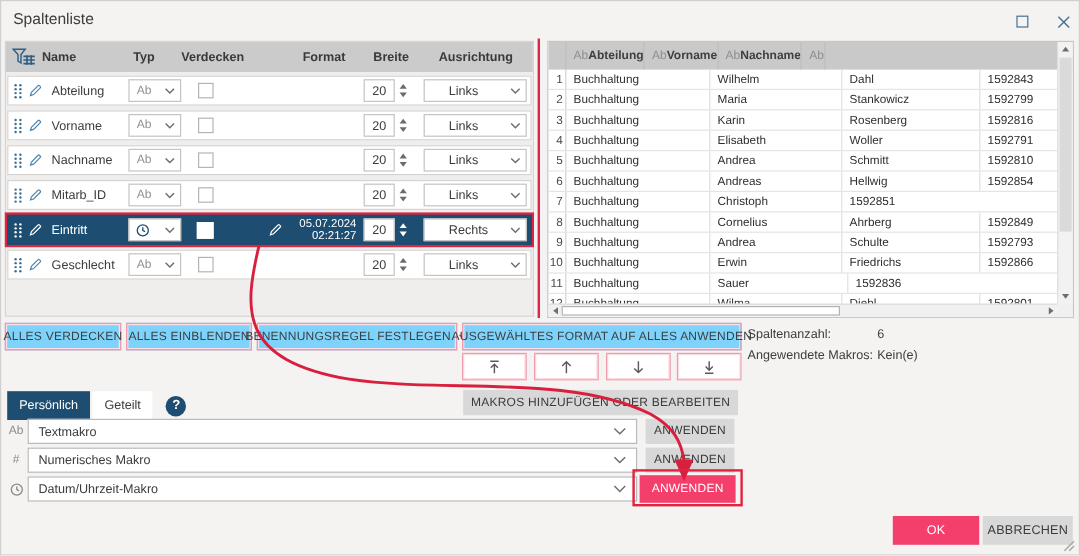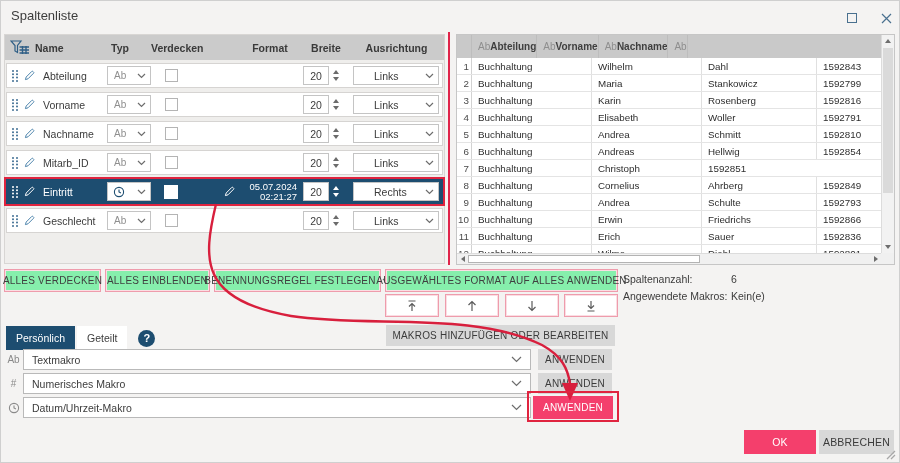--- a/index.html
+++ b/index.html
@@ -78,21 +78,21 @@
   .tri-dn { width:0;height:0;border-left:3.5px solid transparent;border-right:3.5px solid transparent;border-top:4px solid #6d6d6d; }
   .tri-lf { width:0;height:0;border-top:3.5px solid transparent;border-bottom:3.5px solid transparent;border-right:4px solid #6d6d6d; }
   .tri-rt { width:0;height:0;border-top:3.5px solid transparent;border-bottom:3.5px solid transparent;border-left:4px solid #6d6d6d; }
   .hscroll { position:absolute; left:0; right:13px; bottom:0; height:11px; background:#f0f0f0; border-top:1px solid #dcdcdc; }
   .hbtn { position:absolute; top:0; bottom:0; width:11px; display:flex; align-items:center; justify-content:center; }
   .hbtn.lf { left:0; } .hbtn.rt { right:0; }
   .hthumb { position:absolute; left:11px; top:1px; bottom:1px; width:232px; background:#fff; border:1px solid #b3b3b3; }
   .corner { position:absolute; right:0; bottom:0; width:13px; height:11px; background:#f0f0f0; }
 
   
-  .abtn { position:absolute; top:268px; height:23px; background:#86efac; border:1px solid #ee9cac; box-shadow:0 0 0 1px #fbdde3 inset; display:flex; align-items:center; justify-content:center; font-size:10px; color:#3f3f3f; letter-spacing:.2px; cursor:pointer; white-space:nowrap; }
+  .abtn { position:absolute; top:268px; height:23px; background:#7dd3fc; border:1px solid #ee9cac; box-shadow:0 0 0 1px #fbdde3 inset; display:flex; align-items:center; justify-content:center; font-size:10px; color:#3f3f3f; letter-spacing:.2px; cursor:pointer; white-space:nowrap; }
   .mvbtn { position:absolute; top:293px; width:54px; height:23px; background:#fff; border:1px solid #ee9cac; box-shadow:0 0 0 1px #fbdde3 inset; display:flex; align-items:center; justify-content:center; cursor:pointer; color:#5a5a5a; }
 
   .stats { position:absolute; left:622px; top:272px; font-size:10.5px; color:#3c3c3c; }
   .stats .srow { display:flex; margin-bottom:5px; }
   .stats .slabel { width:108px; }
 
   
   .tabs { position:absolute; left:5px; top:325px; display:flex; align-items:center; }
   .tab { height:24px; padding:0 10px; display:flex; align-items:center; font-size:10.5px; background:#fff; color:#3c3c3c; margin-right:2px; cursor:pointer; }
   .tab.active { background:#1d4d70; color:#fff; }
@@ -602,21 +602,20 @@
           <span class="pc nr">10</span>
           <span class="pc w-abt">Buchhaltung</span>
           <span class="pc w-vor">Erwin</span>
           <span class="pc w-nach">Friedrichs</span>
           <span class="pc w-id">1592866</span>
         </div>
 
         <div class="prow">
           <span class="pc nr">11</span>
           <span class="pc w-abt">Buchhaltung</span>
-          <span class="pc w-vor">Erich</span>
           <span class="pc w-nach">Sauer</span>
           <span class="pc w-id">1592836</span>
         </div>
 
         <div class="prow">
           <span class="pc nr">12</span>
           <span class="pc w-abt">Buchhaltung</span>
           <span class="pc w-vor">Wilma</span>
           <span class="pc w-nach">Diehl</span>
           <span class="pc w-id">1592801</span>

